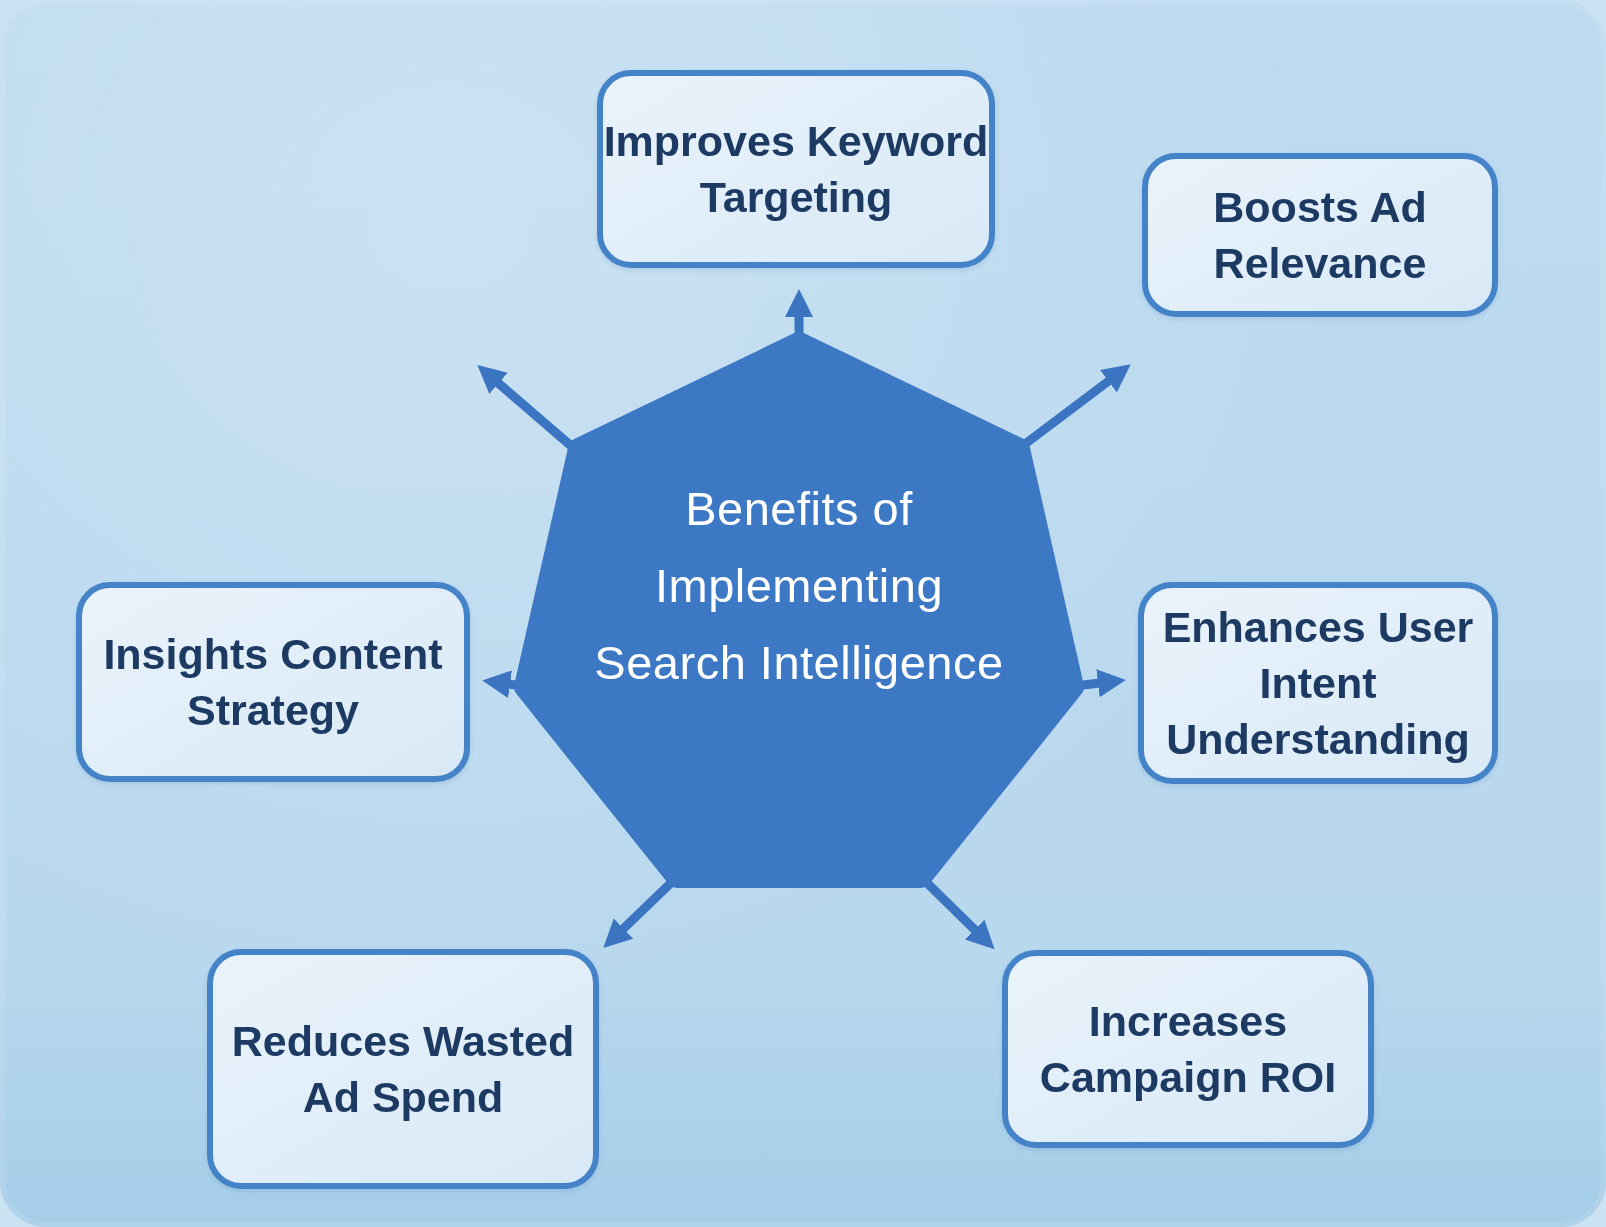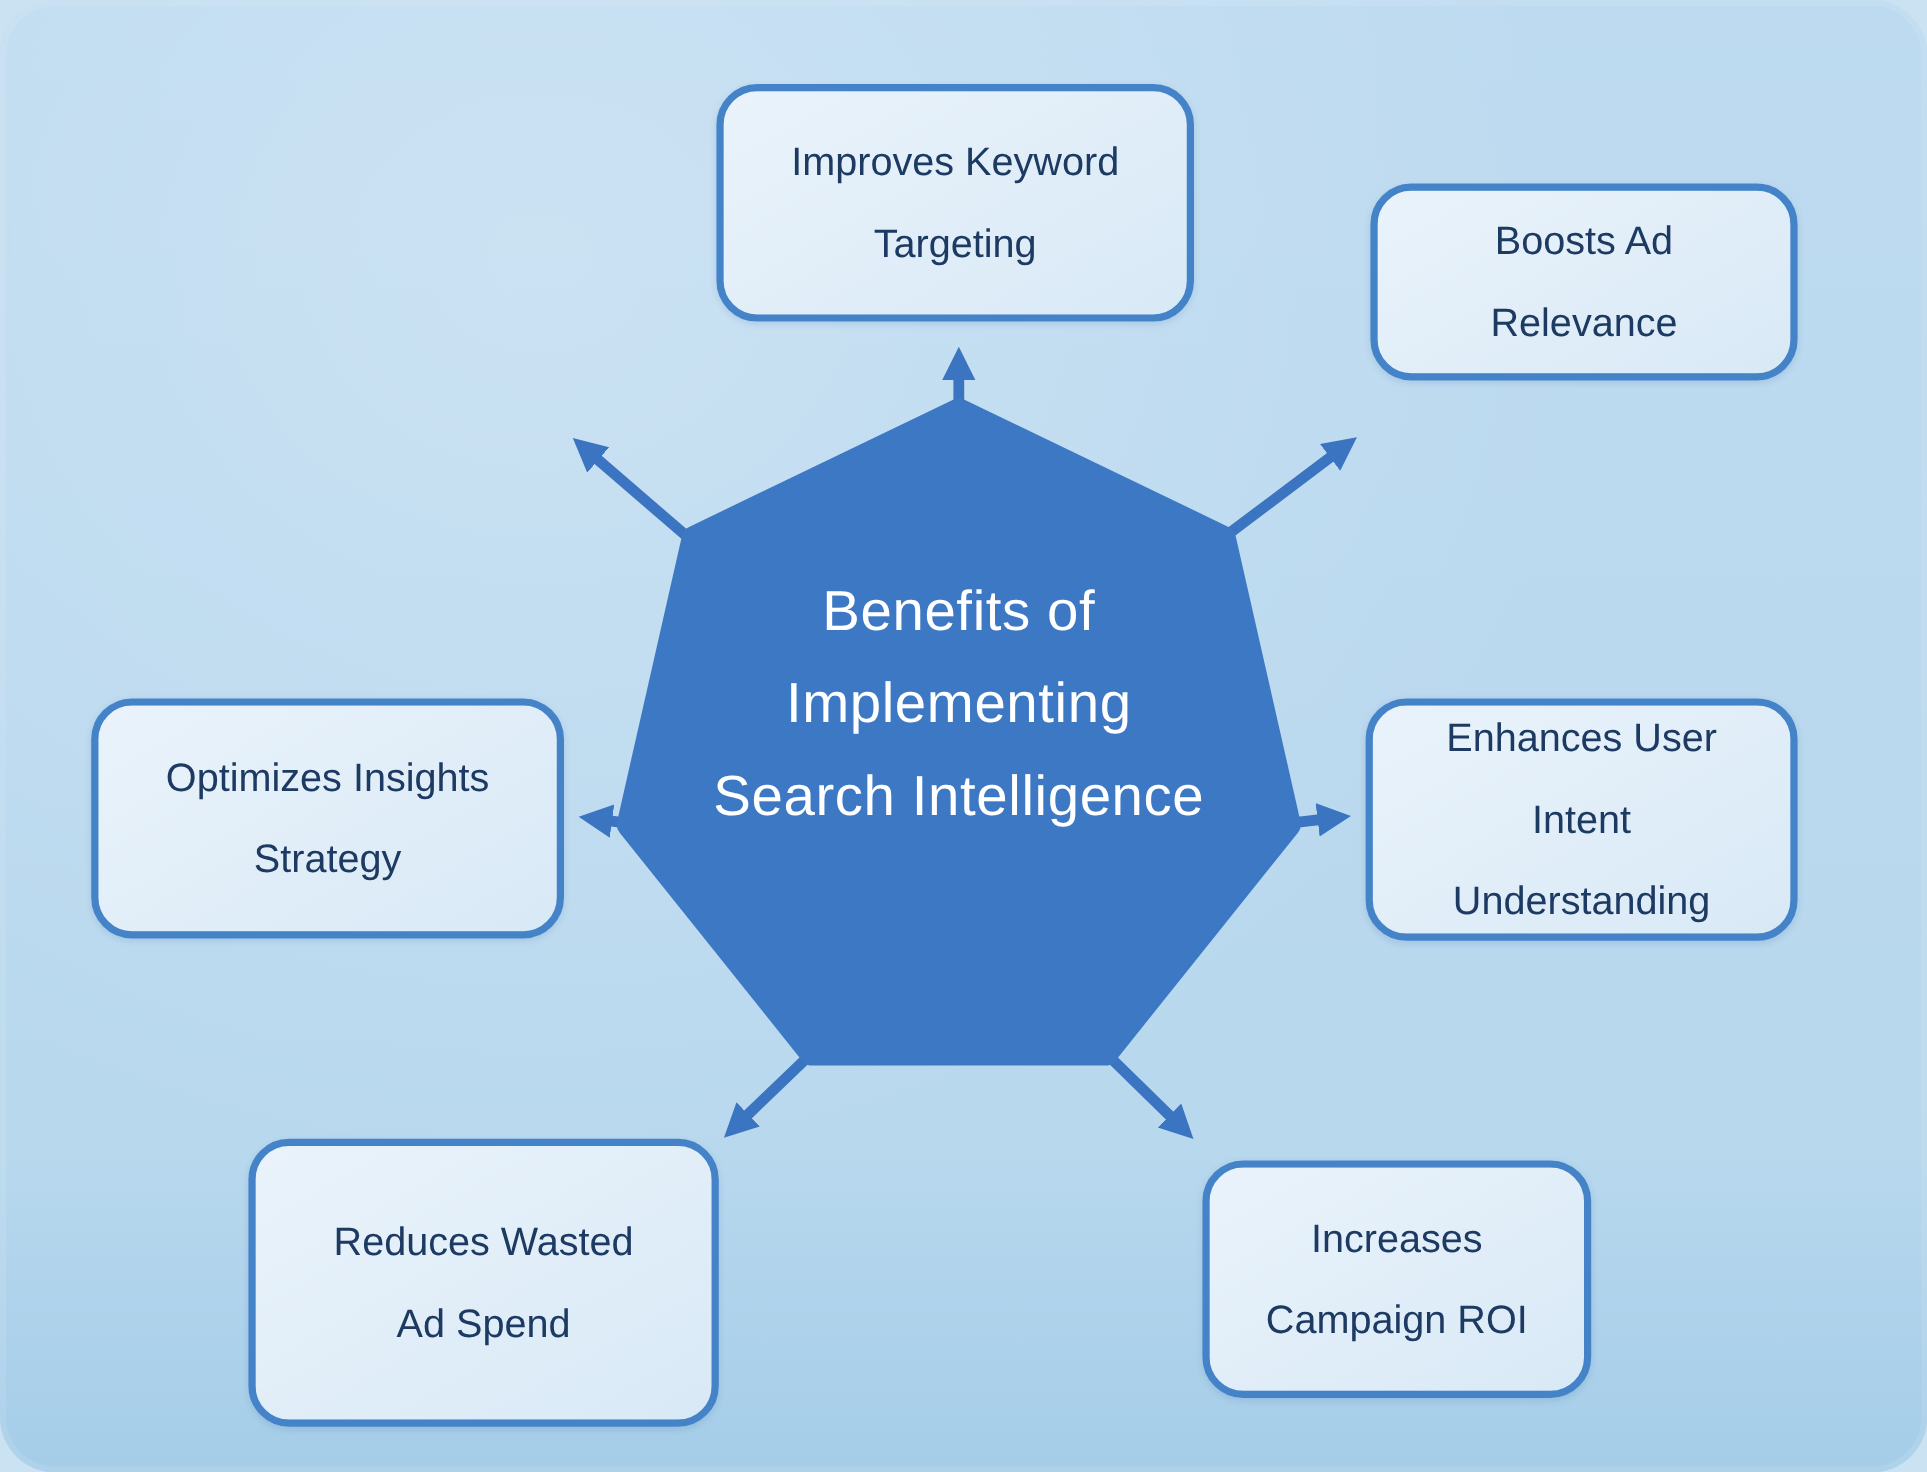--- a/index.html
+++ b/index.html
@@ -51,30 +51,31 @@
   .node-box {
     position: absolute;
     border: 6px solid var(--box-border);
     border-radius: 34px;
     background: linear-gradient(150deg, var(--box-fill-light) 0%, var(--box-fill) 100%);
     display: flex;
     align-items: center;
     justify-content: center;
     text-align: center;
     color: var(--box-text);
-    font-size: 33px;
-    line-height: 68px;
+    font-size: 43px;
+    line-height: 56px;
     white-space: pre-line;
     box-shadow: 0 2px 5px rgba(60,110,170,0.18);
+    font-weight: bold;
   }
   .pos-strengthens { left: 75px;  top: 153px; width: 392px; height: 200px; }
   .pos-improves    { left: 597px; top: 70px;  width: 398px; height: 198px; }
   .pos-boosts      { left: 1142px;top: 153px; width: 356px; height: 164px; }
   .pos-enhances    { left: 1138px;top: 582px; width: 360px; height: 202px; }
-  .pos-increases   { left: 1002px;top: 950px; width: 324px; height: 198px; margin-top: 17px; }
+  .pos-increases   { left: 1002px;top: 950px; width: 372px; height: 198px; }
   .pos-reduces     { left: 207px; top: 949px; width: 392px; height: 240px; }
   .pos-optimizes   { left: 76px;  top: 582px; width: 394px; height: 200px; }
 </style>
 </head>
 <body>
 
 <div class="canvas">
 
   <svg class="connector-layer" viewBox="0 0 1606 1227" xmlns="http://www.w3.org/2000/svg">
     <defs>
@@ -118,18 +119,18 @@
     <span>Increases
 Campaign ROI</span>
   </div>
 
   <div class="node-box pos-reduces">
     <span>Reduces Wasted
 Ad Spend</span>
   </div>
 
   <div class="node-box pos-optimizes">
-    <span>Optimizes Insights
+    <span>Insights Content
 Strategy</span>
   </div>
 
 
 </div>
 
 </body></html>

